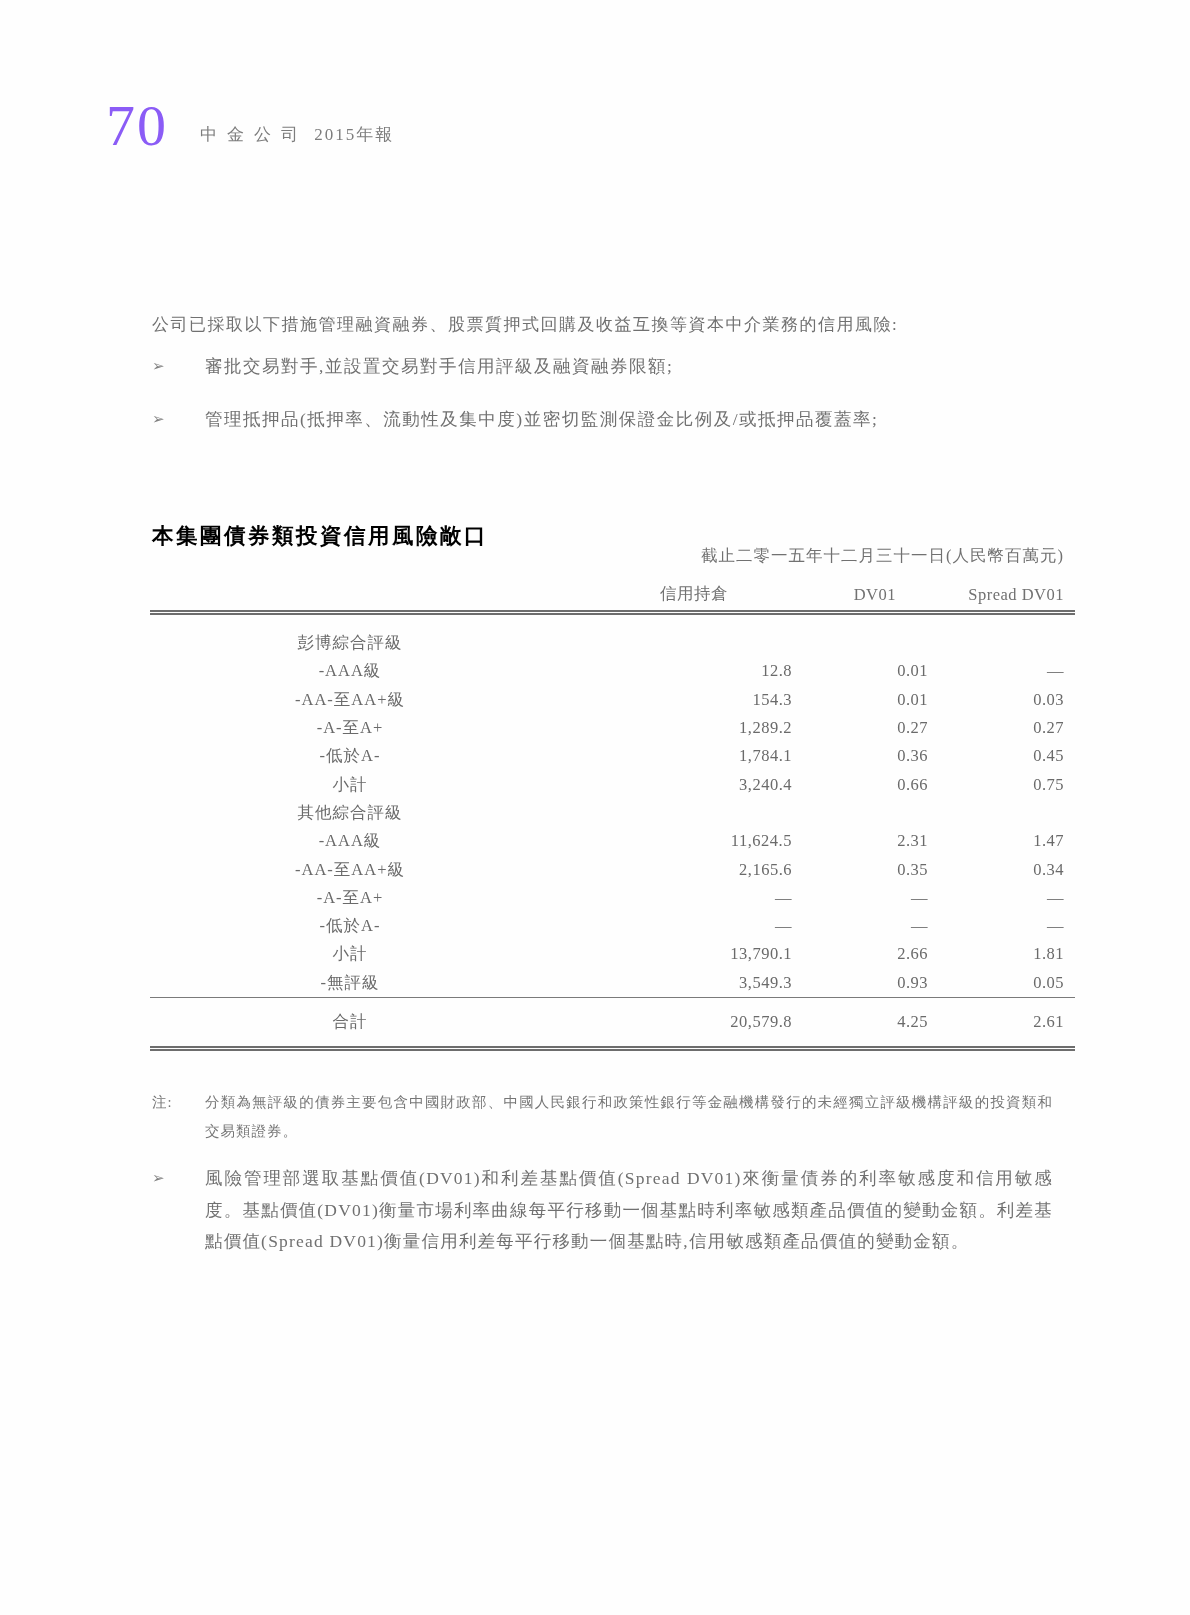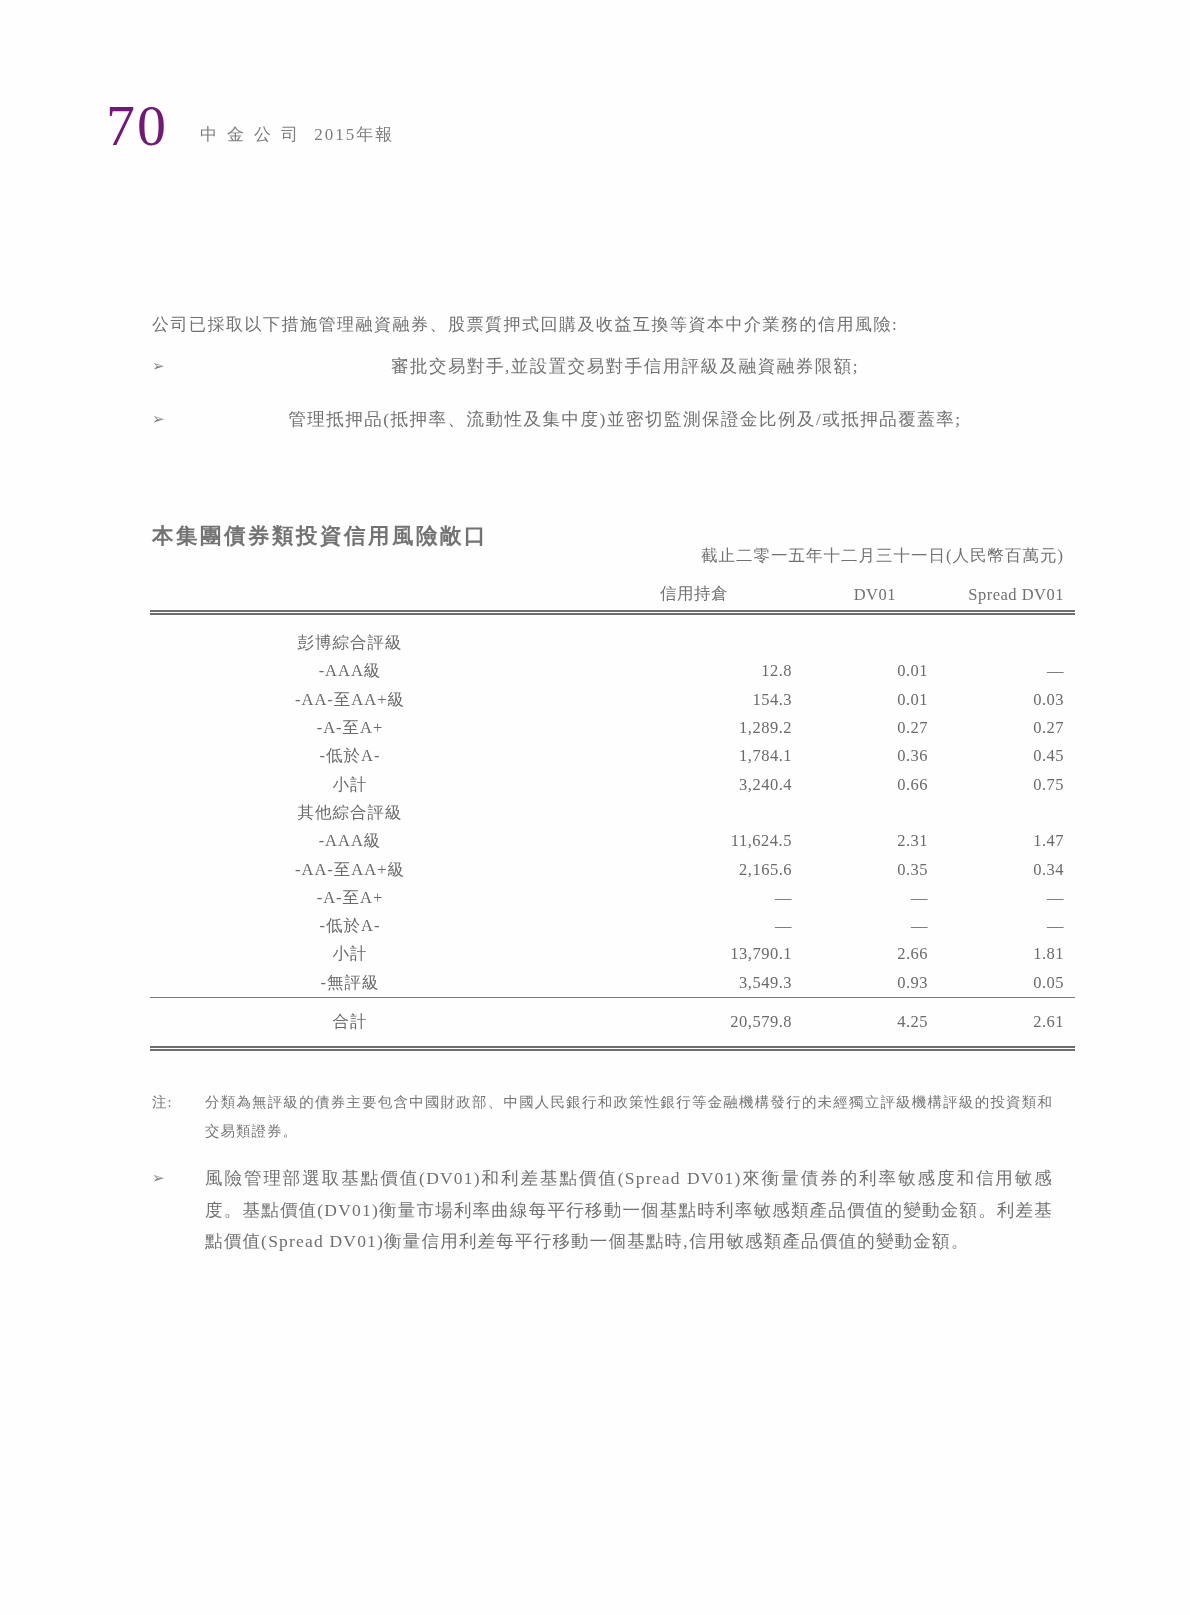--- a/index.html
+++ b/index.html
@@ -7,21 +7,21 @@
     position:relative;
     width:1190px;height:1615px;
     background:#fefefe;
     font-family:"Liberation Serif","DejaVu Serif",serif;
     color:#6e6e6e;
     overflow:hidden;
   }
   
   .page-number{
     position:absolute;left:106px;top:92px;
-    font-size:58px;font-weight:400;color:#701a75;letter-spacing:2px;
+    font-size:58px;font-weight:400;color:#8b5cf6;letter-spacing:2px;
   }
   .report-title{
     position:absolute;left:200px;top:123px;
     font-size:17px;color:#7d7d7d;white-space:nowrap;
   }
   .report-title .company{letter-spacing:10px;}
   .report-title .year{letter-spacing:2px;margin-left:2px;}
 
   
   .intro{
@@ -31,27 +31,27 @@
 
   
   .bullet{
     position:absolute;left:152px;width:900px;
     font-size:17.5px;line-height:28px;letter-spacing:1.5px;color:#707070;
   }
   .bullet .arrow{
     display:inline-block;width:53px;color:#808080;font-size:15px;
     vertical-align:top;letter-spacing:0;
   }
-  .bullet .btxt{display:inline-block;width:840px;vertical-align:top;text-align:center;}
+  .bullet .btxt{display:inline-block;width:840px;vertical-align:top;}
   .b1{top:352px;} .b2{top:405px;} .b3{top:457px;}
 
   
   .section-heading{
     position:absolute;left:152px;top:503px;
-    font-size:21.5px;font-weight:bold;color:#737373;letter-spacing:2.5px;
+    font-size:21.5px;font-weight:bold;color:#000000;letter-spacing:2.5px;
   }
 
   
   .tbl{
     position:absolute;left:150px;top:543px;width:925px;
     font-size:16.5px;color:#6a6a6a;
   }
   .tbl-caption{
     text-align:right;padding-right:11px;letter-spacing:1px;
     line-height:26px;height:30px;color:#717171;

